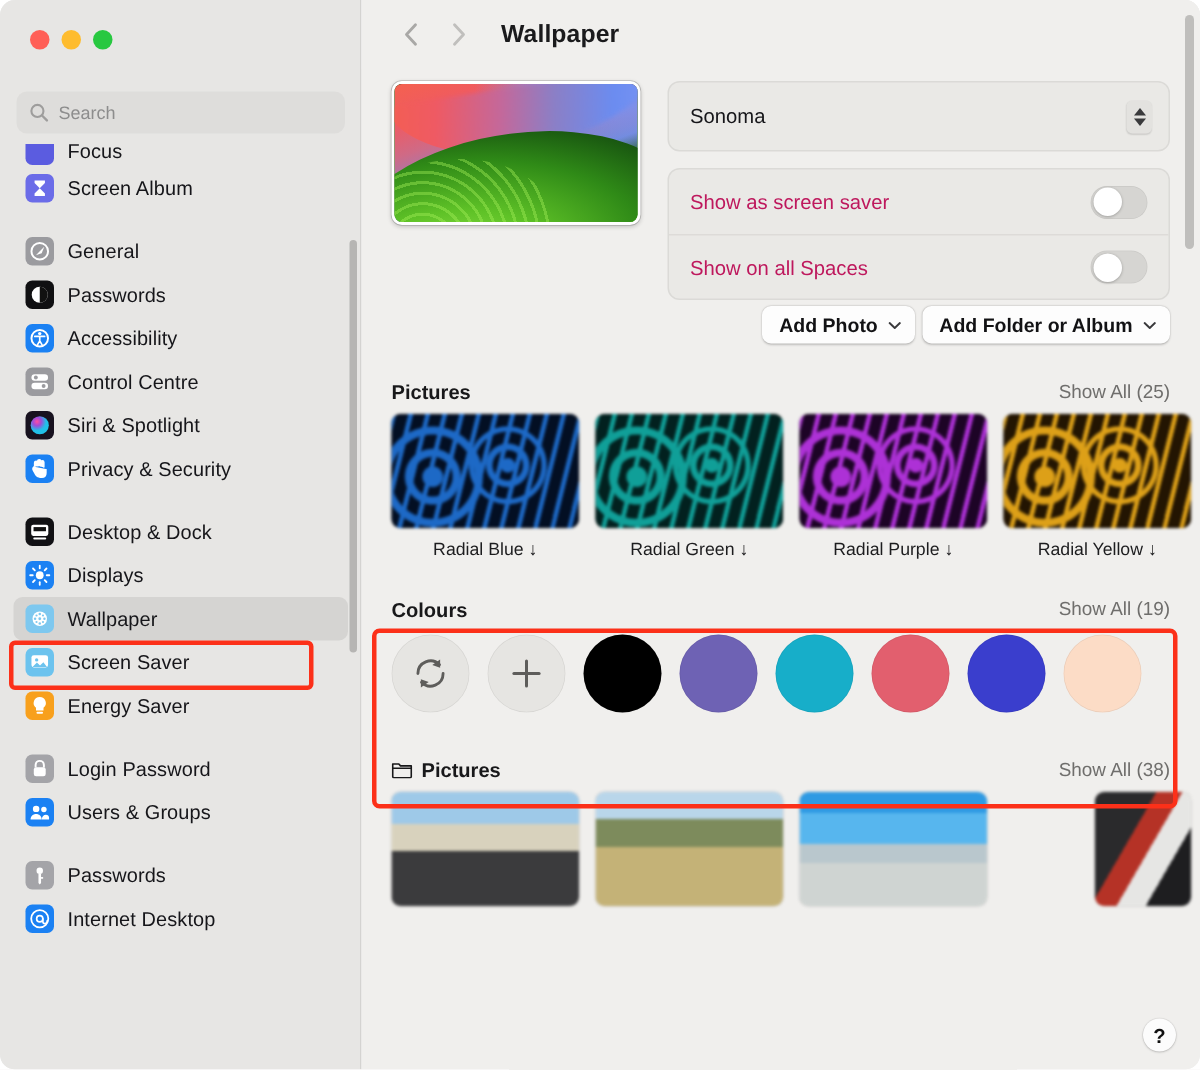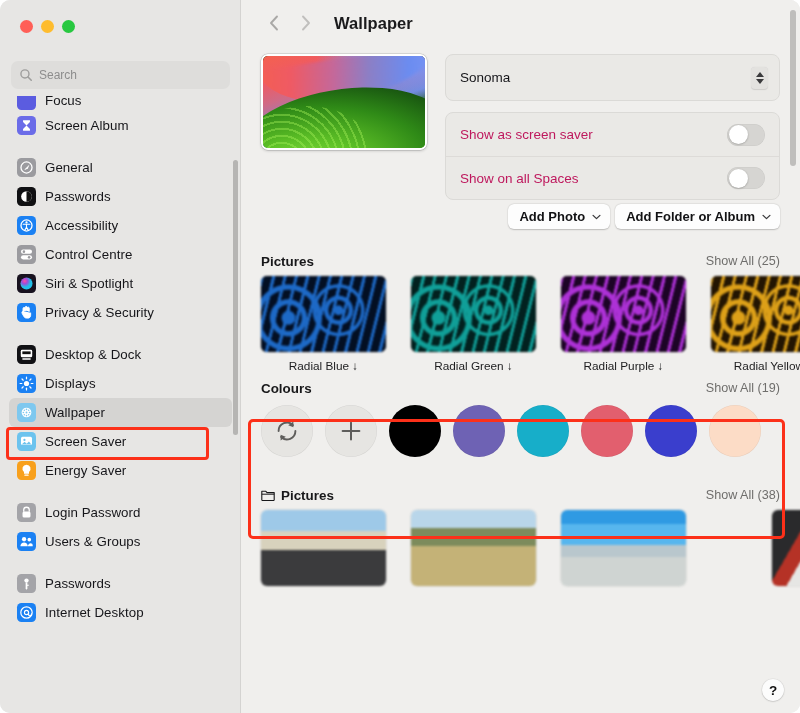--- a/index.html
+++ b/index.html
@@ -285,21 +285,21 @@
     display: flex; align-items: center; justify-content: space-between;
     height: 30px;
   }
   .sec-title {
     font-size: 13.4px; font-weight: 700; color: #18181a;
     display: flex; align-items: center; gap: 6px;
   }
   .sec-title .folder-ico { width: 14px; height: 12px; flex: 0 0 14px; }
   .show-all { font-size: 12.6px; color: #6f6e6c; }
 
-  .thumbs { display: flex; gap: 25px; }
+  .thumbs { display: flex; gap: 11px; }
   .thumb-cell { width: 125px; }
   .thumb {
     width: 125px; height: 76px;
     border-radius: 6px;
     overflow: hidden;
     box-shadow: 0 0 0 .5px rgba(0,0,0,.13);
     position: relative;
     filter: blur(1.1px);
   }
   .thumb-cap {
@@ -683,21 +683,21 @@
             </div>
             <div class="thumb-cell">
               <div class="thumb" style="background: rgb(36, 22, 3);">
                 <div class="radial" style="background: radial-gradient(circle at 22% 55%, rgb(232, 168, 26) 0px, rgb(232, 168, 26) 6%, transparent 7%, transparent 12%, rgb(232, 168, 26) 13%, rgb(232, 168, 26) 17%, transparent 18%, transparent 26%, rgb(232, 168, 26) 27%, rgb(232, 168, 26) 31%, transparent 32%), radial-gradient(circle at 62% 45%, rgb(232, 168, 26) 0px, rgb(232, 168, 26) 5%, transparent 6%, transparent 11%, rgb(232, 168, 26) 12%, rgb(232, 168, 26) 16%, transparent 17%, transparent 25%, rgb(232, 168, 26) 26%, rgb(232, 168, 26) 29%, transparent 30%), repeating-linear-gradient(104deg, rgb(232, 168, 26) 0px, rgb(232, 168, 26) 3px, rgb(36, 22, 3) 3px, rgb(36, 22, 3) 11px), repeating-linear-gradient(14deg, rgb(232, 168, 26) 0px, rgb(232, 168, 26) 2px, transparent 2px, transparent 13px); opacity: 0.95;"></div>
               </div>
               <div class="thumb-cap">Radial Yellow ↓</div>
             </div>
           </div>
       </div>
 
-      <div class="section" style="">
+      <div class="section" style="margin-top:18px;">
         <div class="sec-head">
           <div class="sec-title">Colours</div>
           <div class="show-all">Show All (19)</div>
         </div>
         <div class="colour-strip" id="colour-strip">
             <div class="swatch swatch-btn">
               <svg width="26" height="26" viewBox="0 0 26 26">
                 <path d="M4.6 13a8.4 8.4 0 0 1 14.4-5.9" fill="none" stroke="#5e5d5b" stroke-width="1.9" stroke-linecap="round"></path>
                 <path d="M21.4 13a8.4 8.4 0 0 1-14.4 5.9" fill="none" stroke="#5e5d5b" stroke-width="1.9" stroke-linecap="round"></path>
                 <polygon points="19.4,3.6 19.4,9.2 14.2,7.3" fill="#5e5d5b"></polygon>

